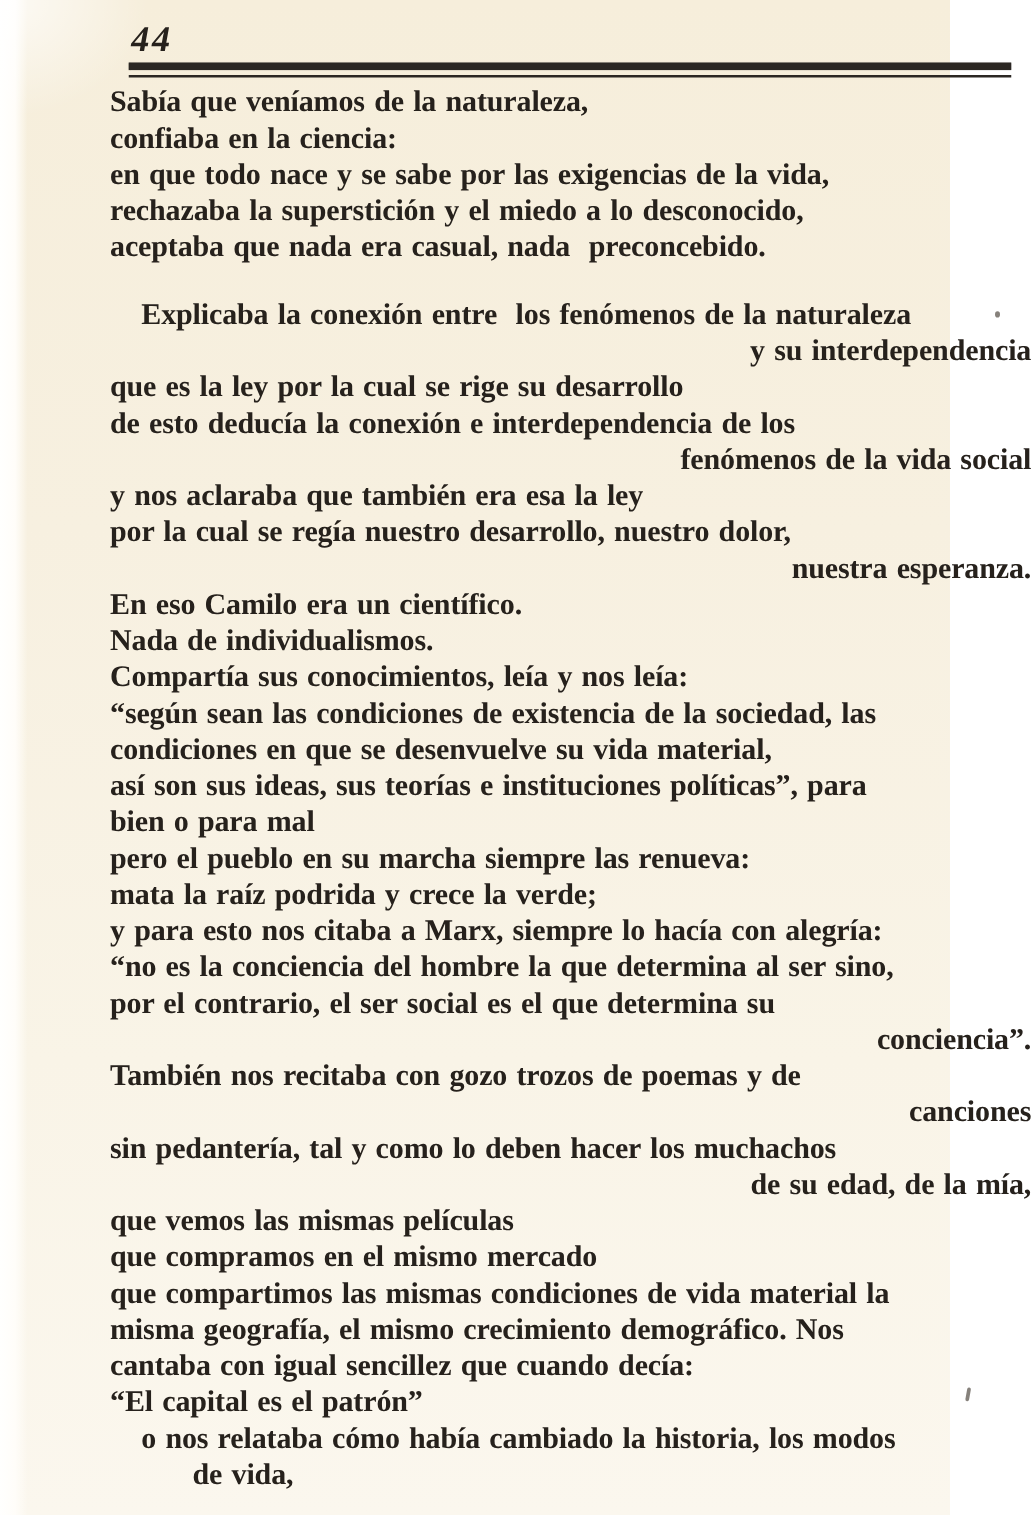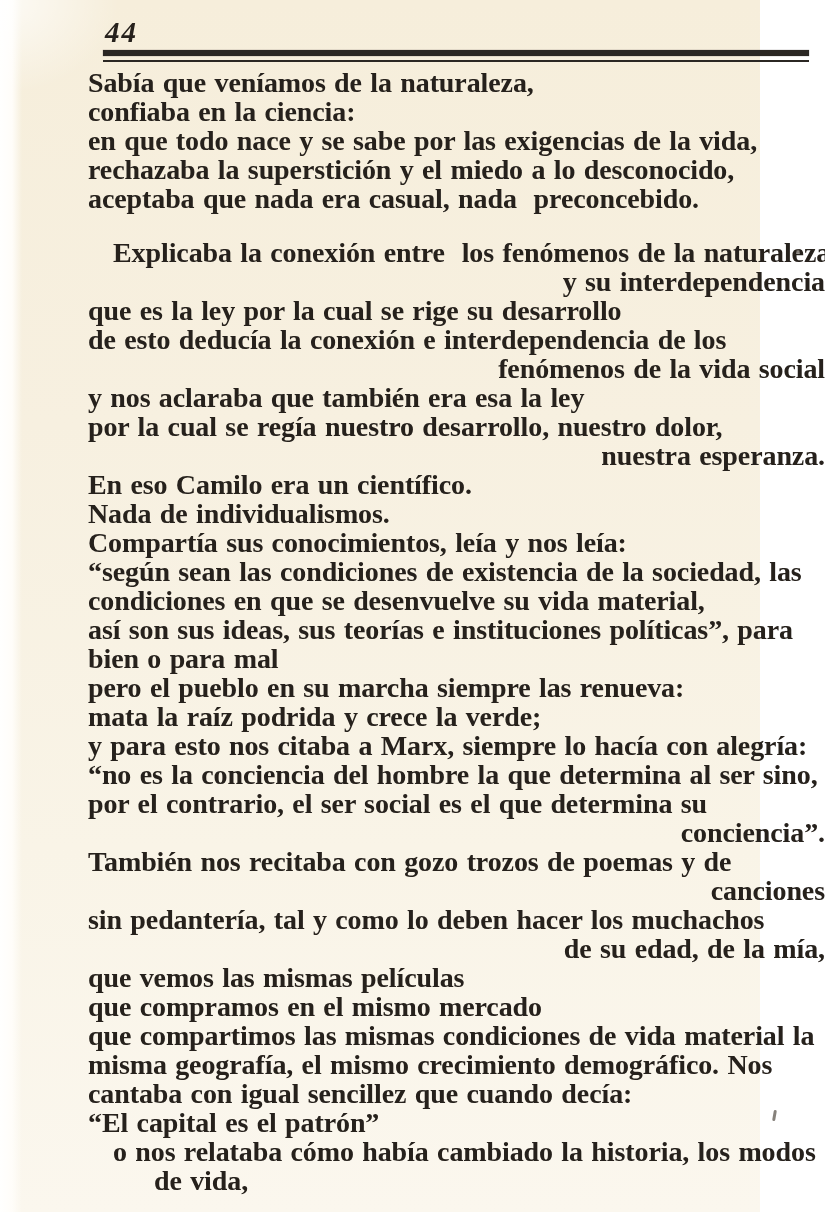--- a/index.html
+++ b/index.html
@@ -60,21 +60,21 @@
     position: absolute;
     left: 103px; top: 60px;
     width: 706px; height: 2px;
     background: var(--rule);
   }
 
   .poem {
     position: absolute;
     left: 88px; top: 68px;
     width: 737px;
-    font-size: 28px;
+    font-size: 24px;
     font-weight: 700;
     line-height: 29px;
     letter-spacing: -0.1px;
     word-spacing: 1.5px;
     white-space: pre;
     color: var(--ink);
   }
   .stanza + .stanza { margin-top: 25px; }
   .line { min-height: 29px; }
   .line.i1 { padding-left: 25px; }

